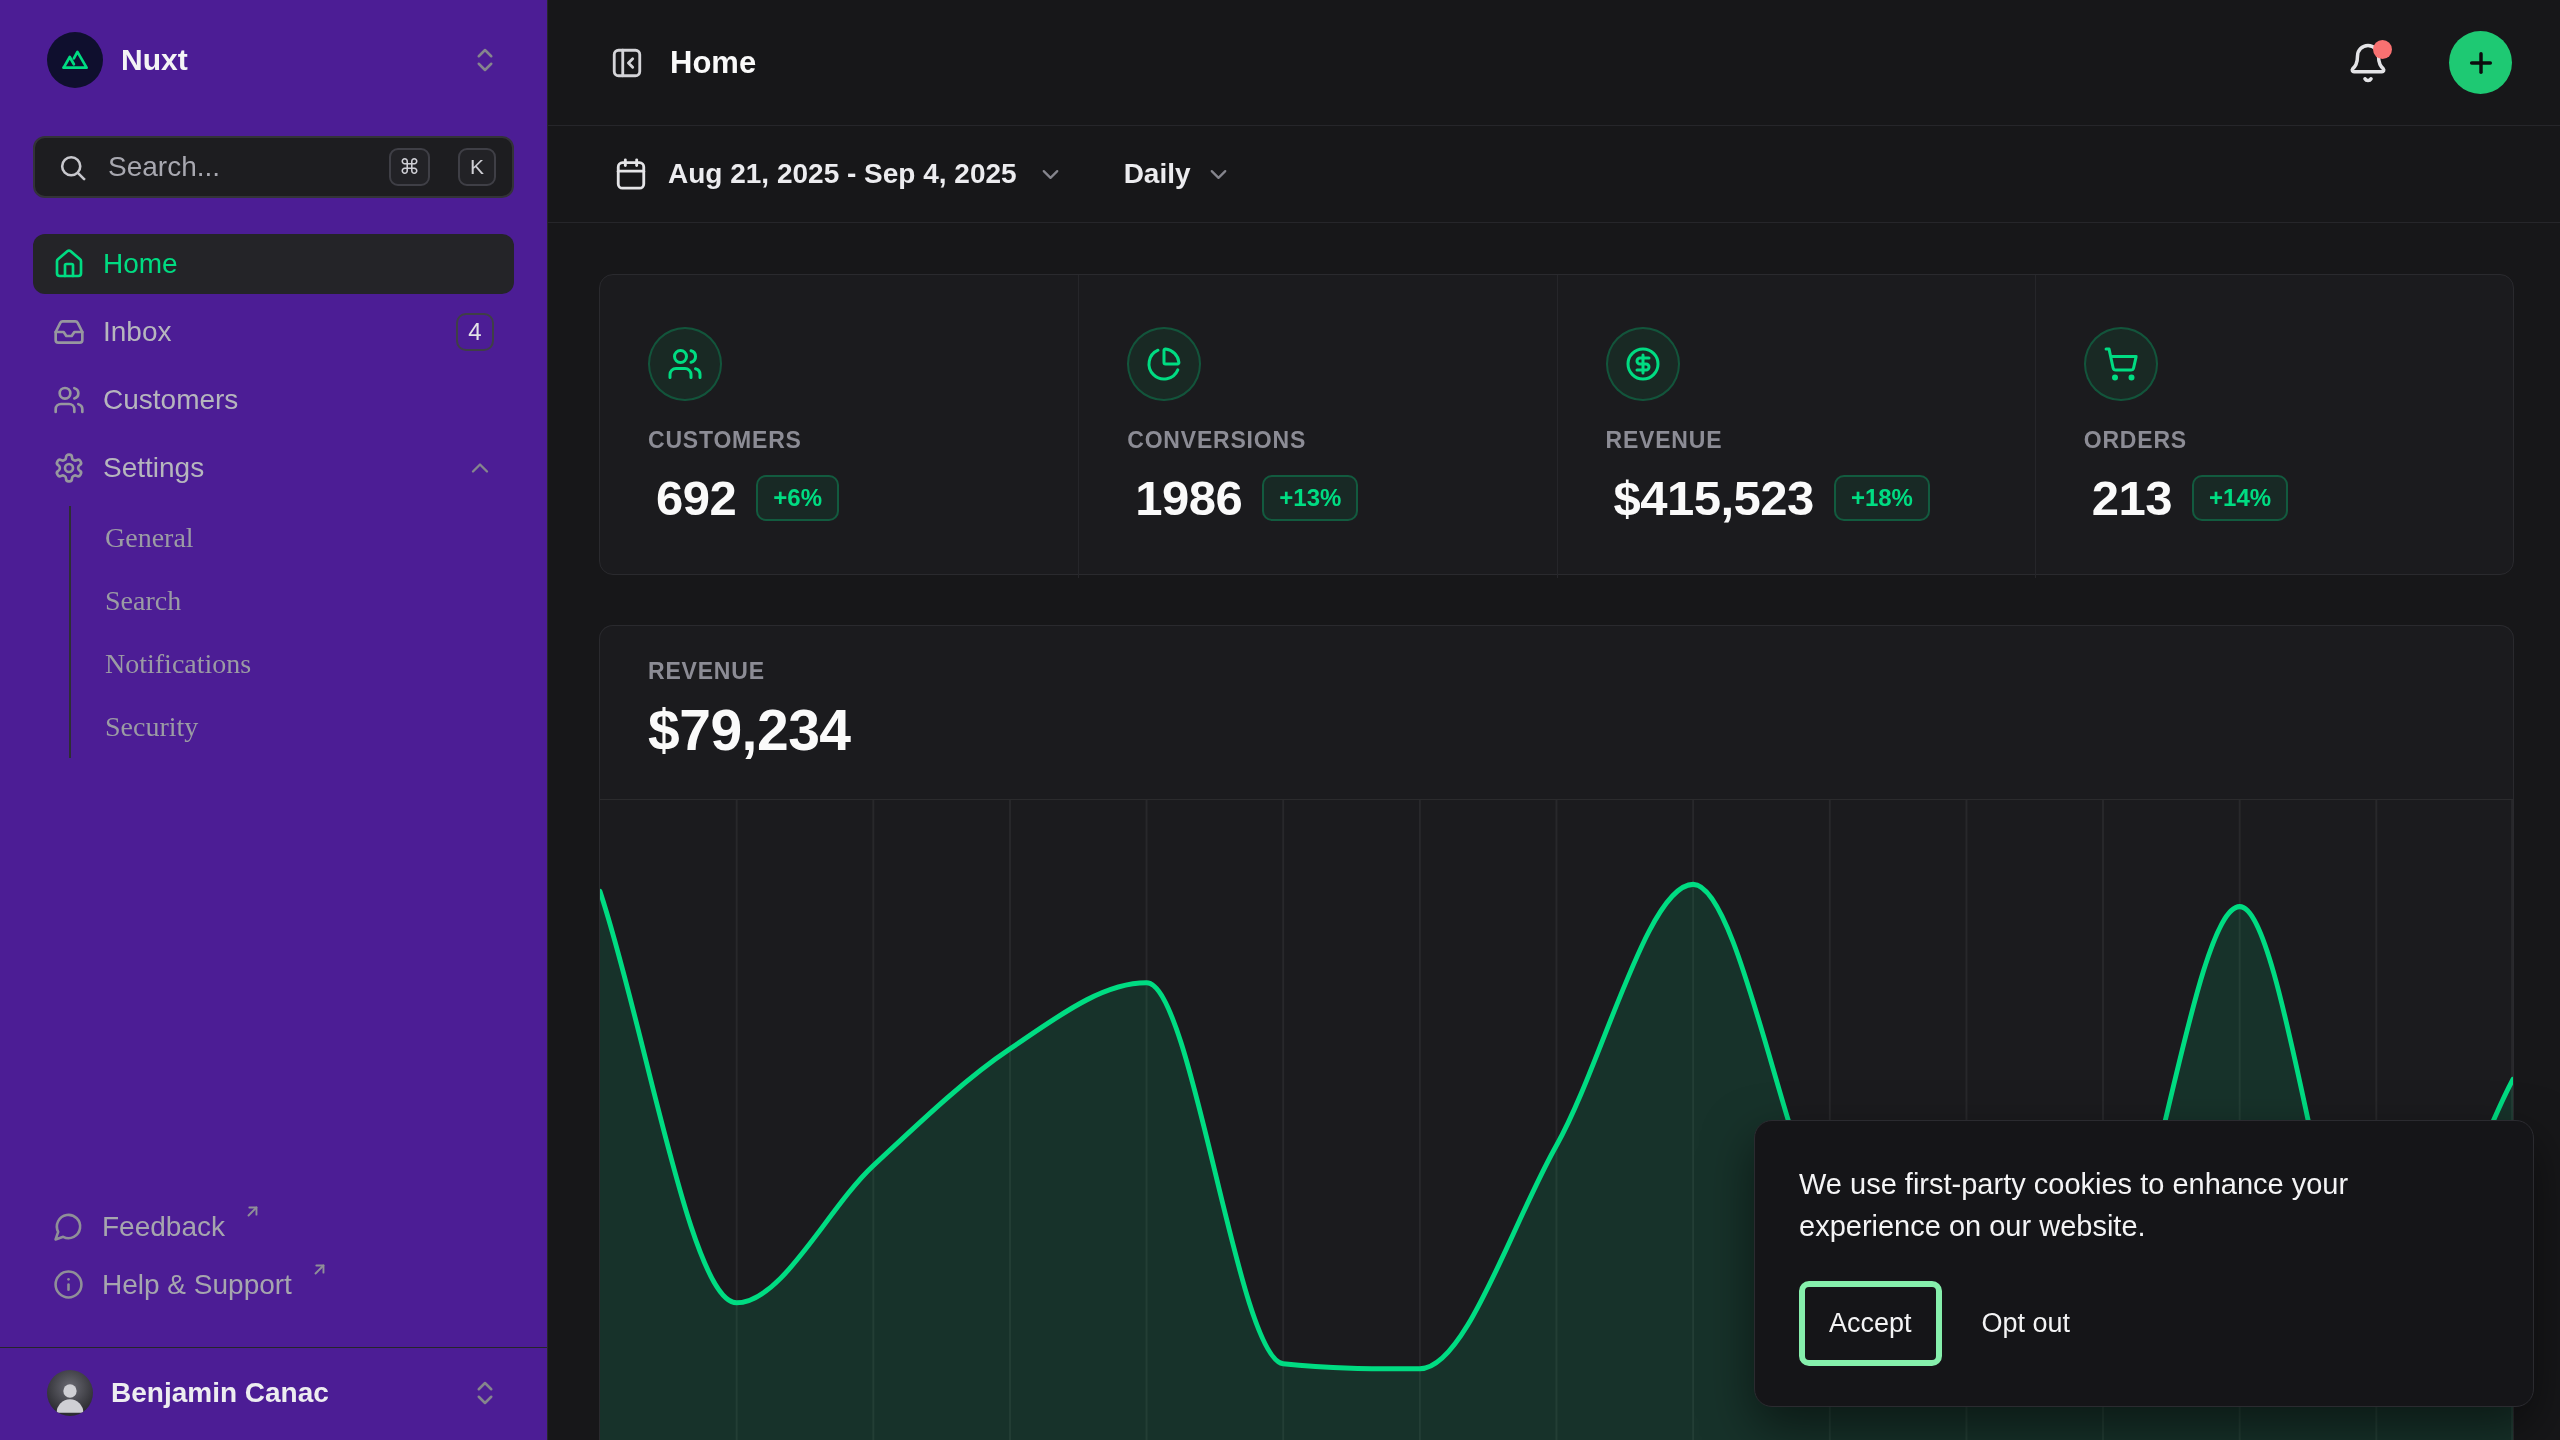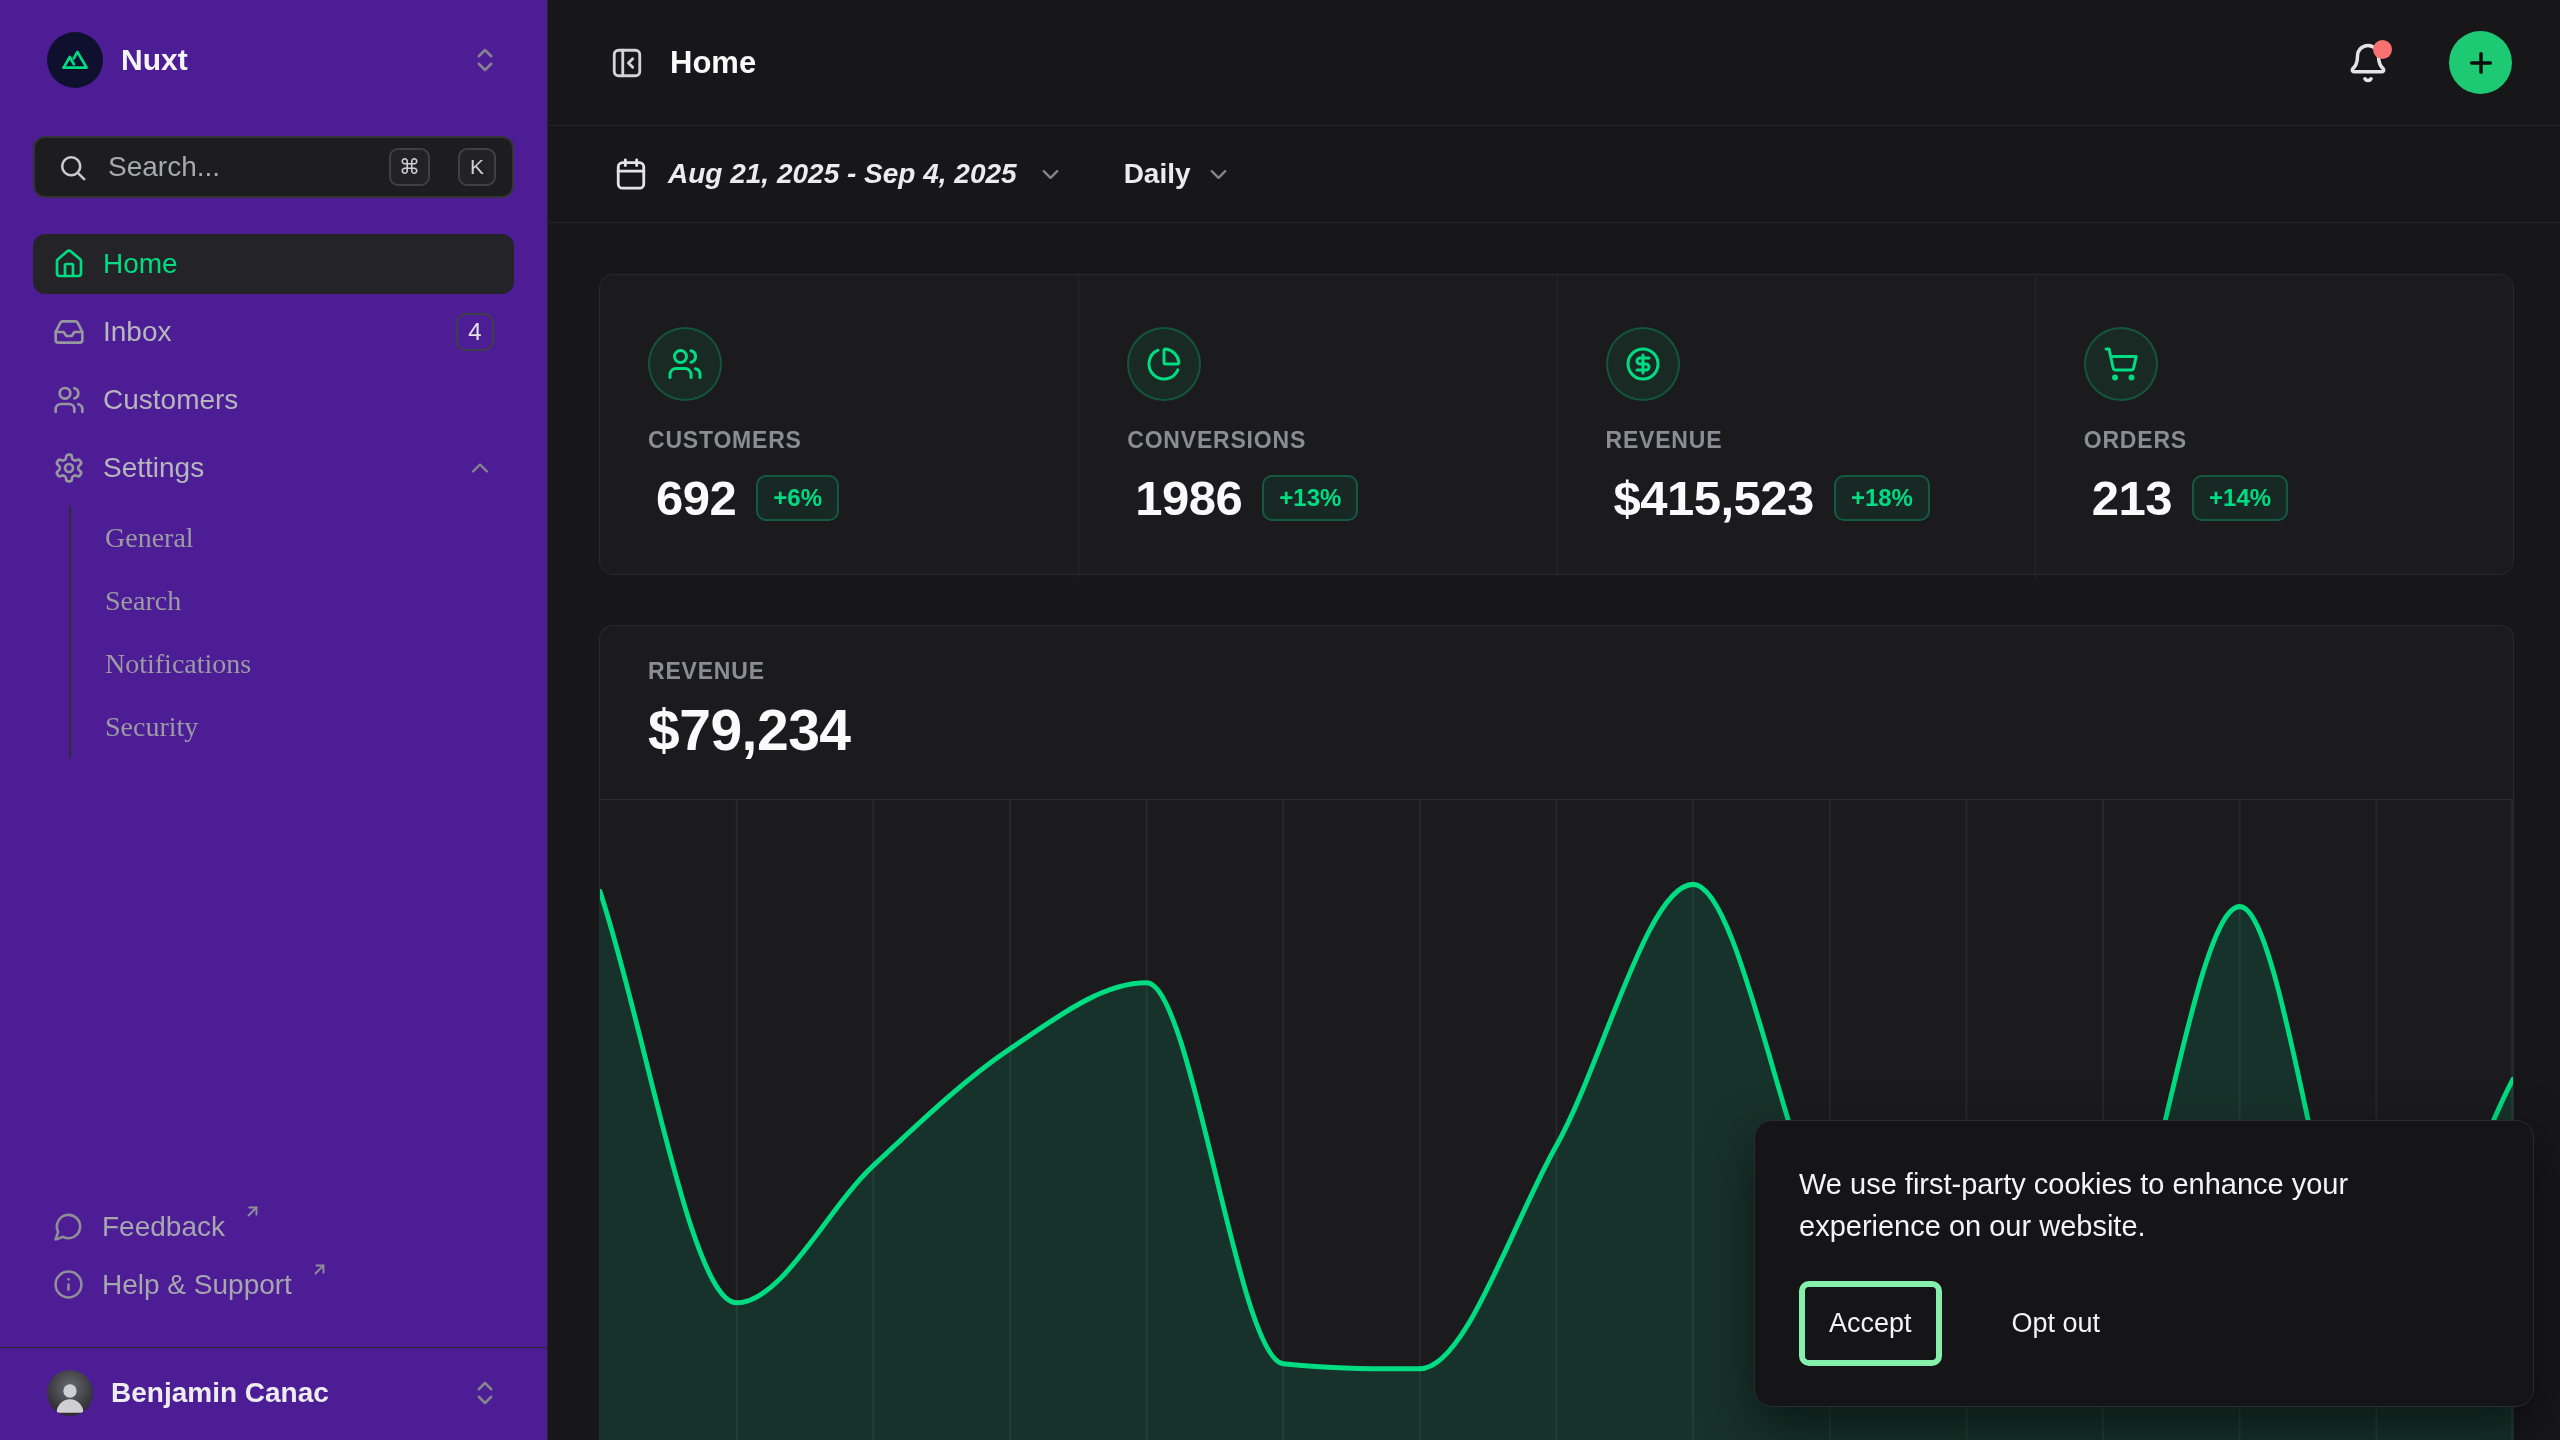--- a/index.html
+++ b/index.html
@@ -73,21 +73,21 @@
   }
   .collapse-btn { color:#d4d4d8; display:flex; cursor:pointer; }
   .page-title { font-size:31px; font-weight:700; color:#fafafa; flex:1; }
   .bell-wrap { position:relative; color:#e4e4e7; cursor:pointer; margin-right:34px; display:flex; }
   .bell-dot { position:absolute; top:-2px; right:-3px; width:19px; height:19px; border-radius:50%; background:#f87171; }
   .add-btn { width:63px; height:63px; border-radius:50%; background:#1ec973; border:none; display:flex; align-items:center; justify-content:center; color:#0c0c0e; cursor:pointer; }
 
   .toolbar { height:97px; border-bottom:1px solid #26262a; display:flex; align-items:center; padding:0 48px 0 66px; gap:16px; flex-shrink:0; }
   .range-btn { display:flex; align-items:center; gap:20px; color:#ececef; cursor:pointer; }
   .range-btn .cal { color:#e4e4e7; display:flex; }
-  .range-text { font-size:28px; font-weight:600;font-style:italic; }
+  .range-text { font-size:28px; font-weight:600; }
   .caret-dn { color:#85858d; display:flex; }
   .gran-btn { display:flex; align-items:center; gap:14px; margin-left:44px; cursor:pointer; }
   .gran-text { font-size:28px; font-weight:600; color:#ececef; }
 
   .content { flex:1; padding:51px 46px 0 51px; overflow:hidden; }
 
   
   .stats-panel {
     border:1px solid #2a2a2e; border-radius:14px; background:#1b1b1e;
     display:grid; grid-template-columns:1fr 1fr 1fr 1fr; height:301px;
@@ -126,21 +126,21 @@
     background:#151518; border:1px solid #2b2b30; border-radius:18px;
     padding:42px 44px 40px; box-shadow:0 20px 50px rgba(0,0,0,0.5); z-index:10;
   }
   .cookie p { font-size:29px; line-height:42px; color:#f4f4f5; max-width:600px; }
   .cookie-actions { margin-top:34px; display:flex; align-items:center; gap:40px; }
   .accept-btn {
     background:transparent; border:6px solid #86efac; border-radius:10px;
     color:#f4f4f5; font-size:27px; font-weight:500; padding:21px 24px;
     font-family:inherit; cursor:pointer;
   }
-  .optout-btn { background:none; border:none; color:#f4f4f5; font-size:27px; font-weight:500; font-family:inherit; cursor:pointer;margin-left:30px; }
+  .optout-btn { background:none; border:none; color:#f4f4f5; font-size:27px; font-weight:500; font-family:inherit; cursor:pointer; }
 </style>
 </head>
 <body>
 
 <aside class="sidebar">
   <div class="ws-row">
     <span class="ws-logo">
       <svg width="34" height="34" viewBox="0 0 24 24" fill="none" stroke="#00dc82" stroke-width="1.9" stroke-linecap="round" stroke-linejoin="round">
         <path d="M4 17.4 8.3 9.9l2.9 5.1"></path>
         <path d="M4 17.4h16.2L13.7 6.3l-2.5 4.5"></path>

